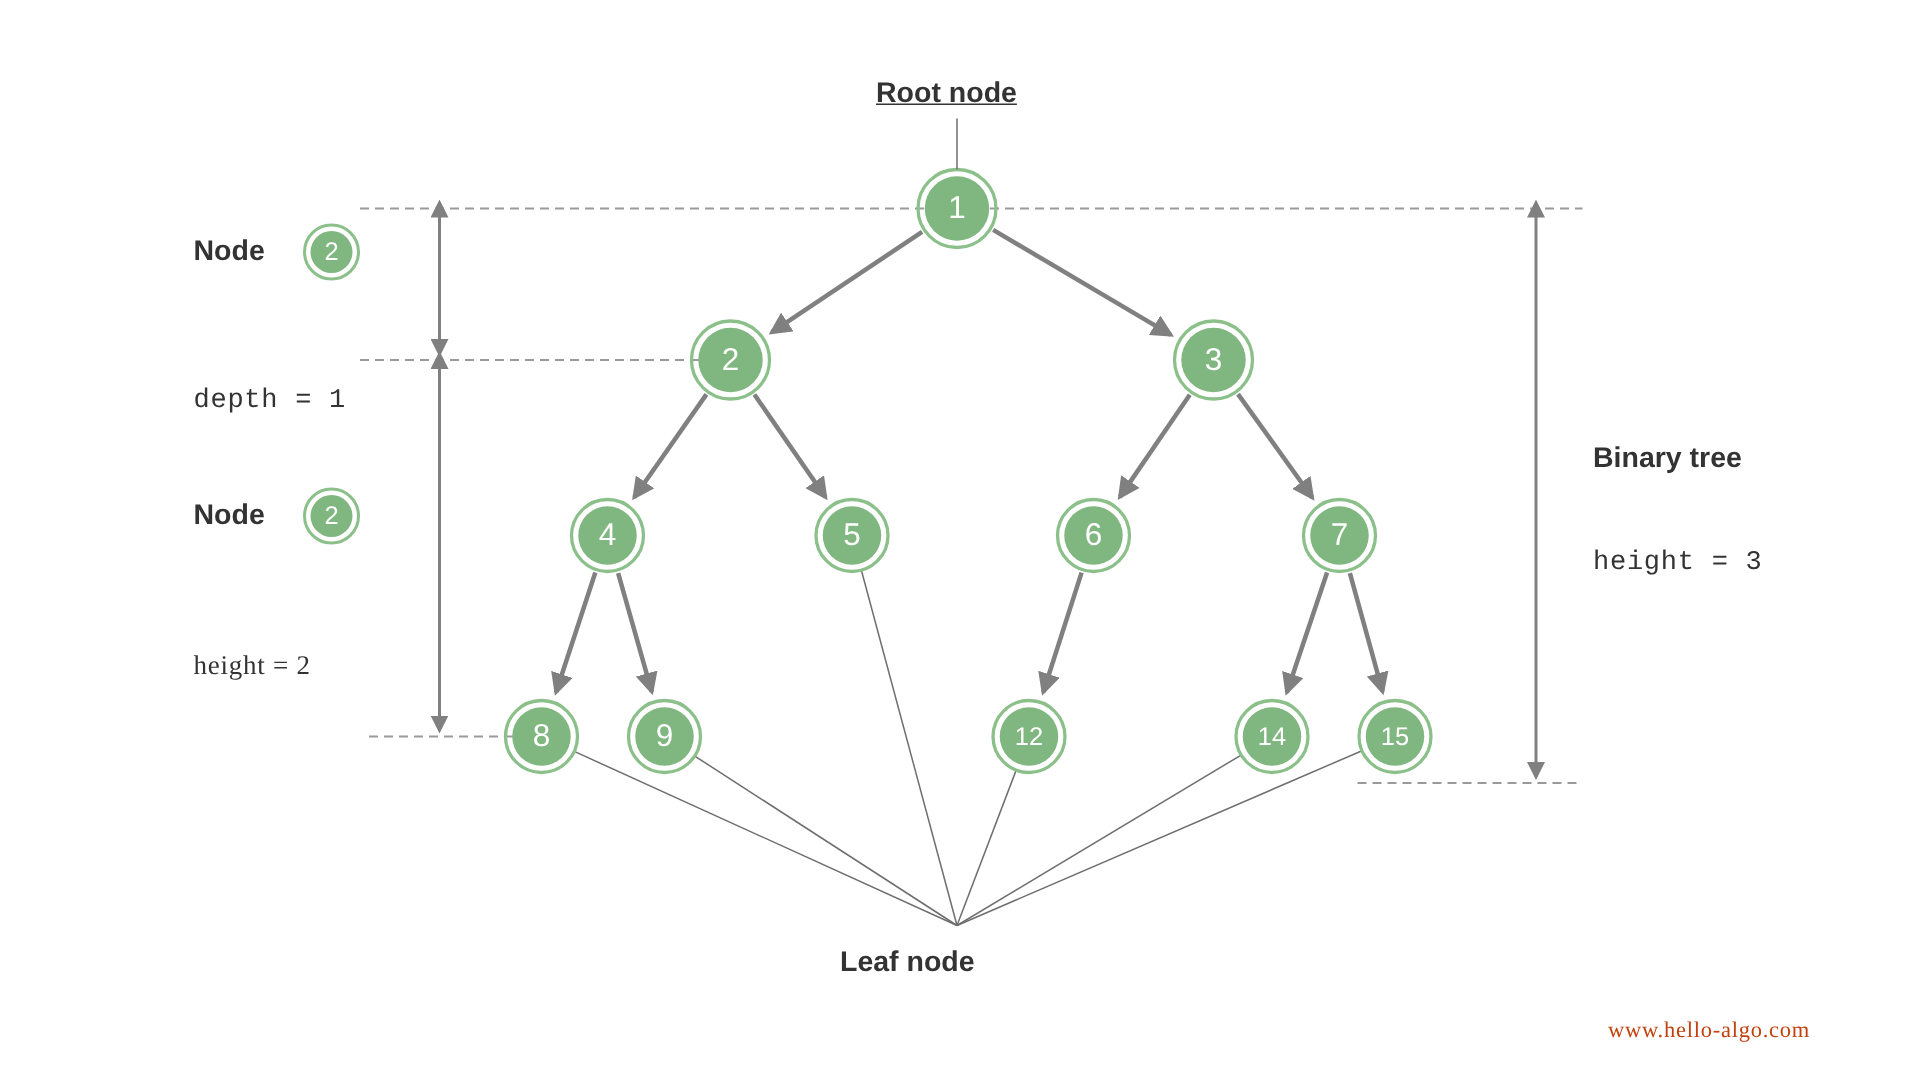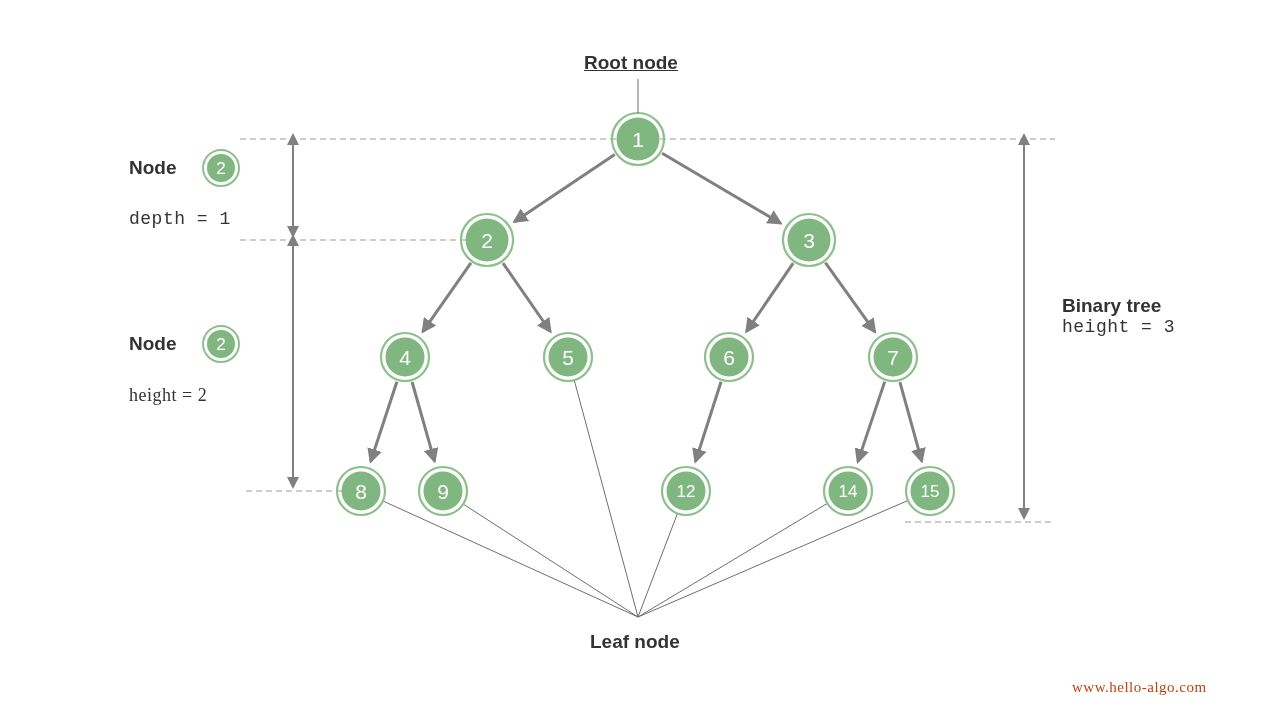--- a/index.html
+++ b/index.html
@@ -30,20 +30,21 @@
     color: #333333;
     white-space: nowrap;
   }
   .label-mono {
     position: absolute;
     font-family: "Liberation Mono", monospace;
     font-size: 18px;
     color: #333333;
     white-space: nowrap;
     letter-spacing: 0.5px;
+    margin-top: 48px;
   }
   .watermark {
     position: absolute;
     font-family: Liberation Serif, serif;
     font-size: 15px;
     color: #c2410c;
     white-space: nowrap;
     letter-spacing: 0.5px;
   }
   .node-text {
@@ -181,21 +182,21 @@
         <g>
           <circle cx="221" cy="344" r="18" fill="none" stroke="#8cc08a" stroke-width="2"></circle>
           <circle cx="221" cy="344" r="14" fill="#80b67f" stroke="none"></circle>
           <text x="221" y="344" text-anchor="middle" dominant-baseline="central" class="node-text-small">2</text>
         </g>
       </g>
   </svg>
 
   <div class="label-bold" style="left:584px; top:52px;text-decoration:underline;">Root node</div>
 
-  <div class="label-bold" style="left:590px; top:631px;">Leaf node</div>
+  <div class="label-bold" style="left:560px; top:631px;">Leaf node</div>
 
   <div class="label-bold" style="left:129px; top:157px;">Node</div>
   <div class="label-mono" style="left:129px; top:209px;">depth = 1</div>
 
   <div class="label-bold" style="left:129px; top:333px;">Node</div>
   <div class="label-mono" style="left:129px; top:385px;font-family:Liberation Serif, serif;">height = 2</div>
 
   <div class="label-bold" style="left:1062px; top:295px;">Binary tree</div>
   <div class="label-mono" style="left:1062px; top:317px;">height = 3</div>
 

